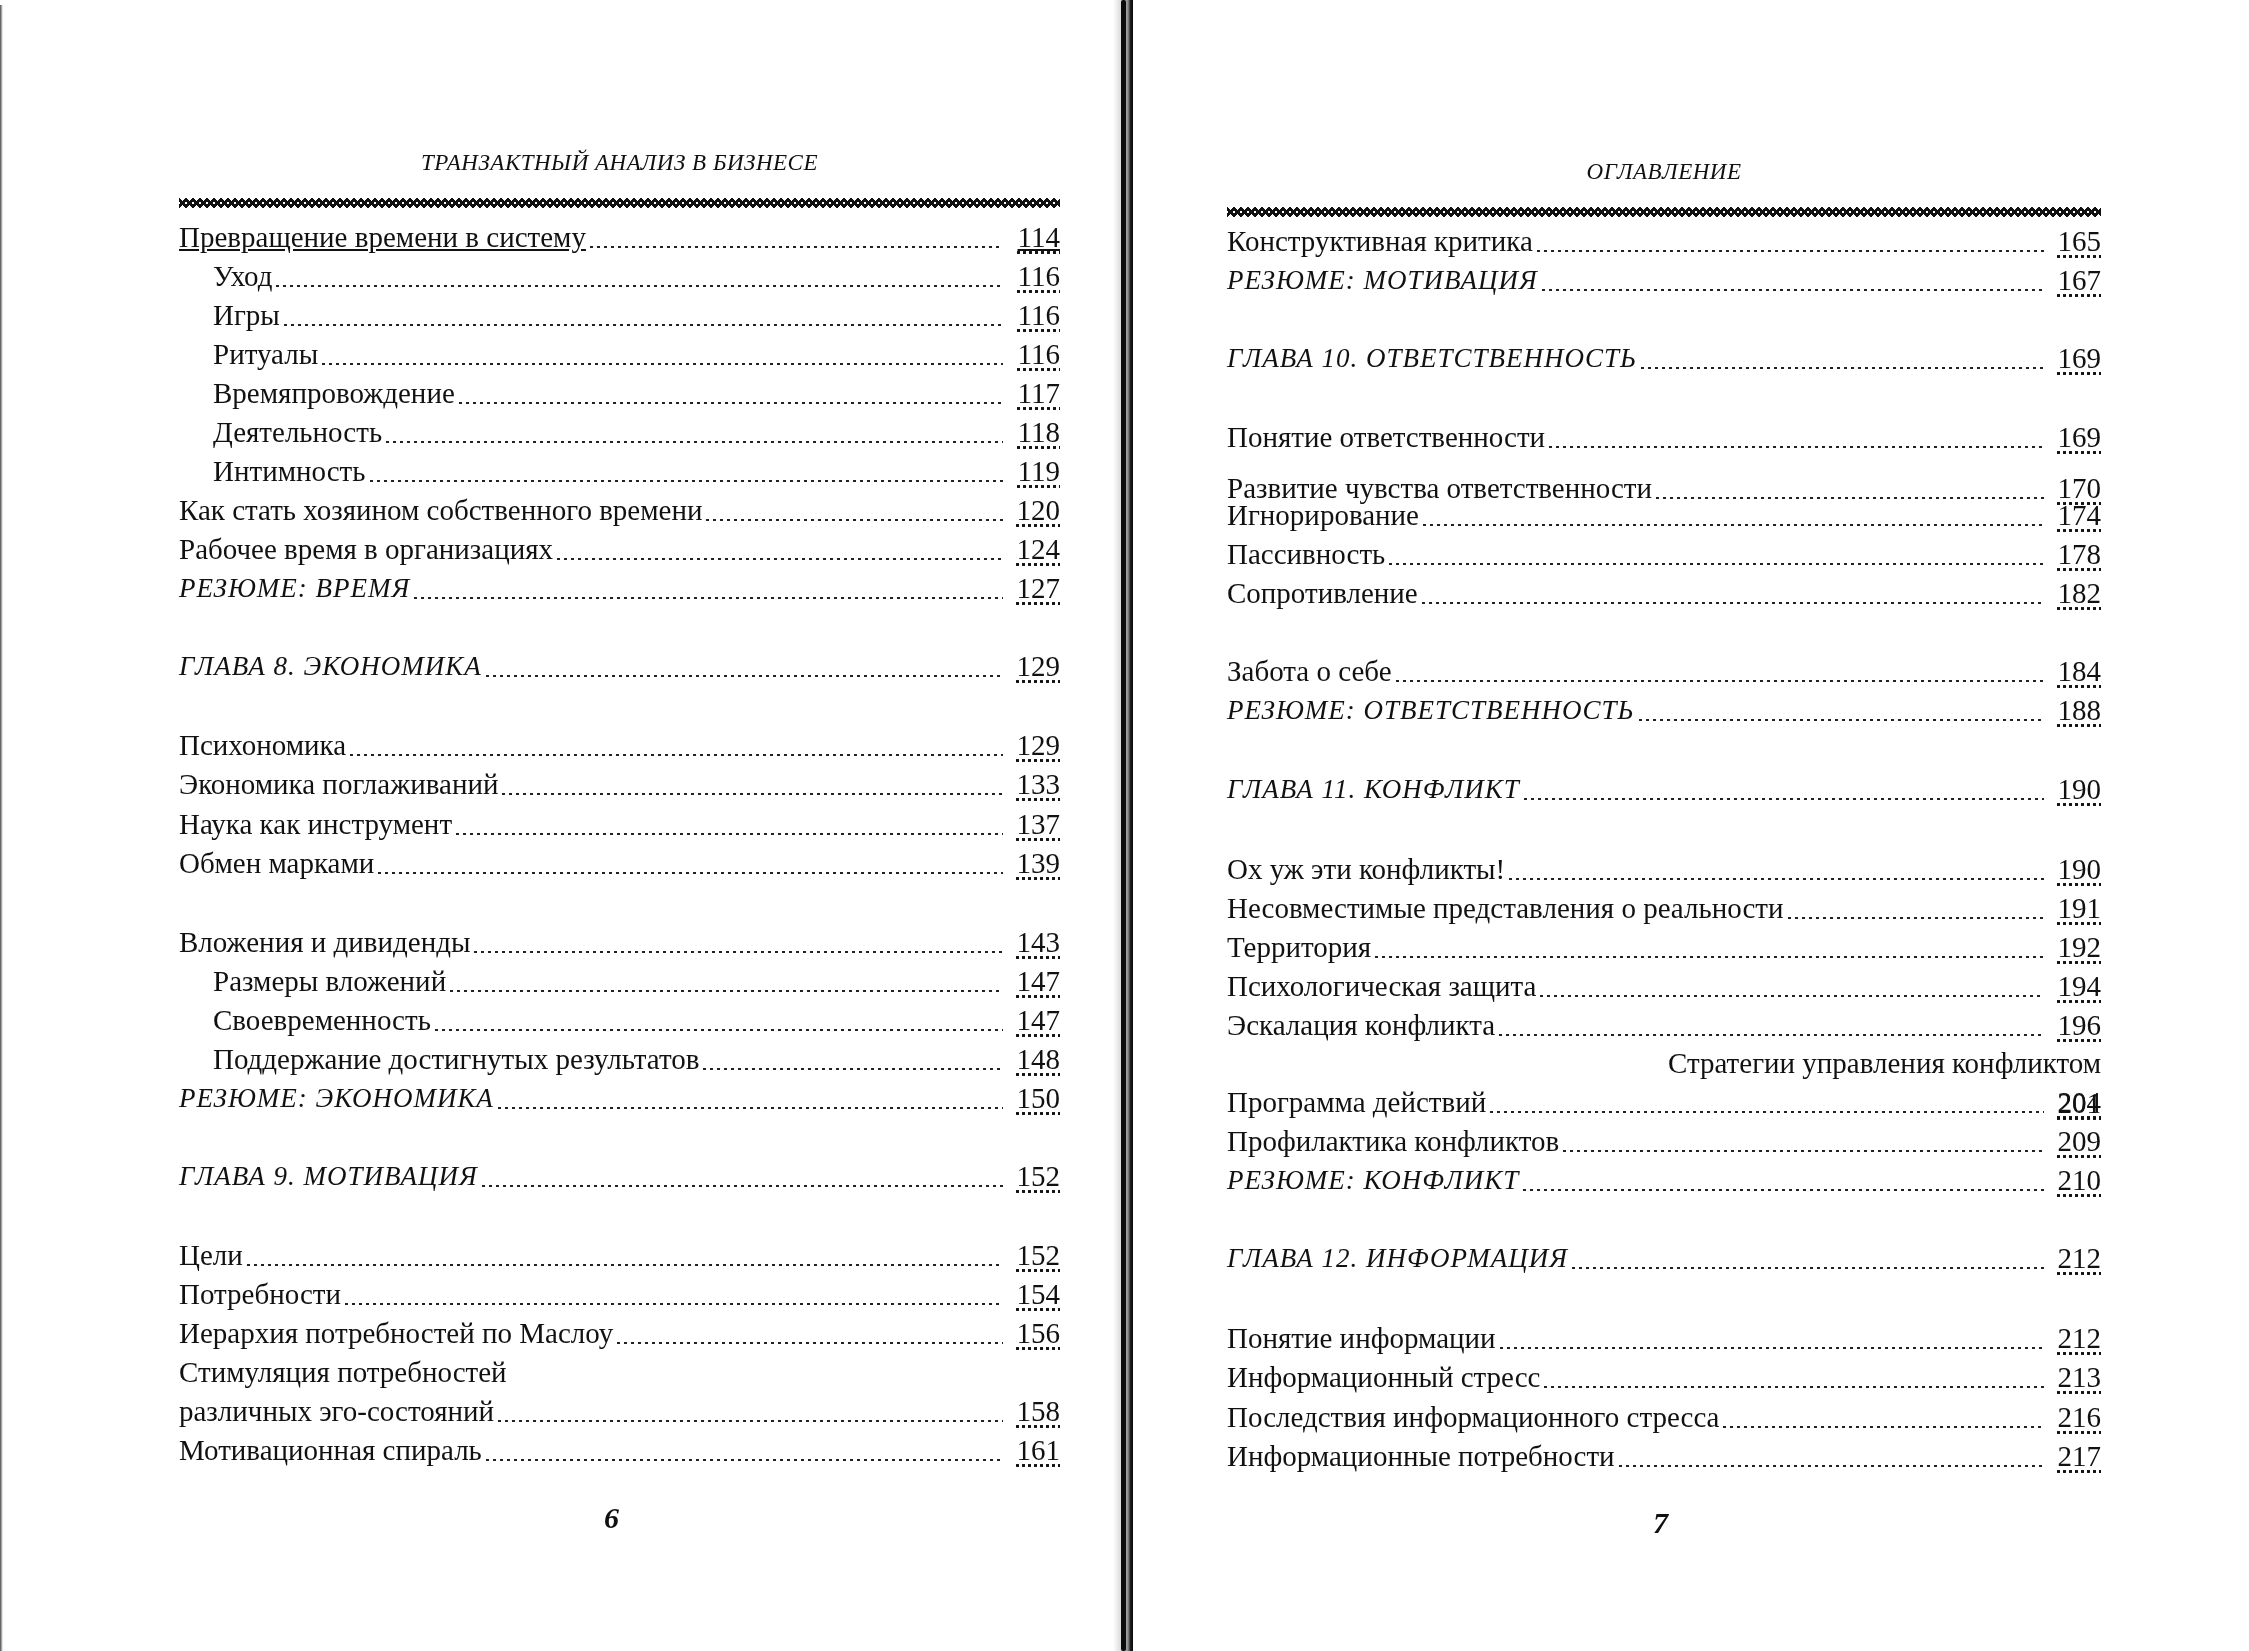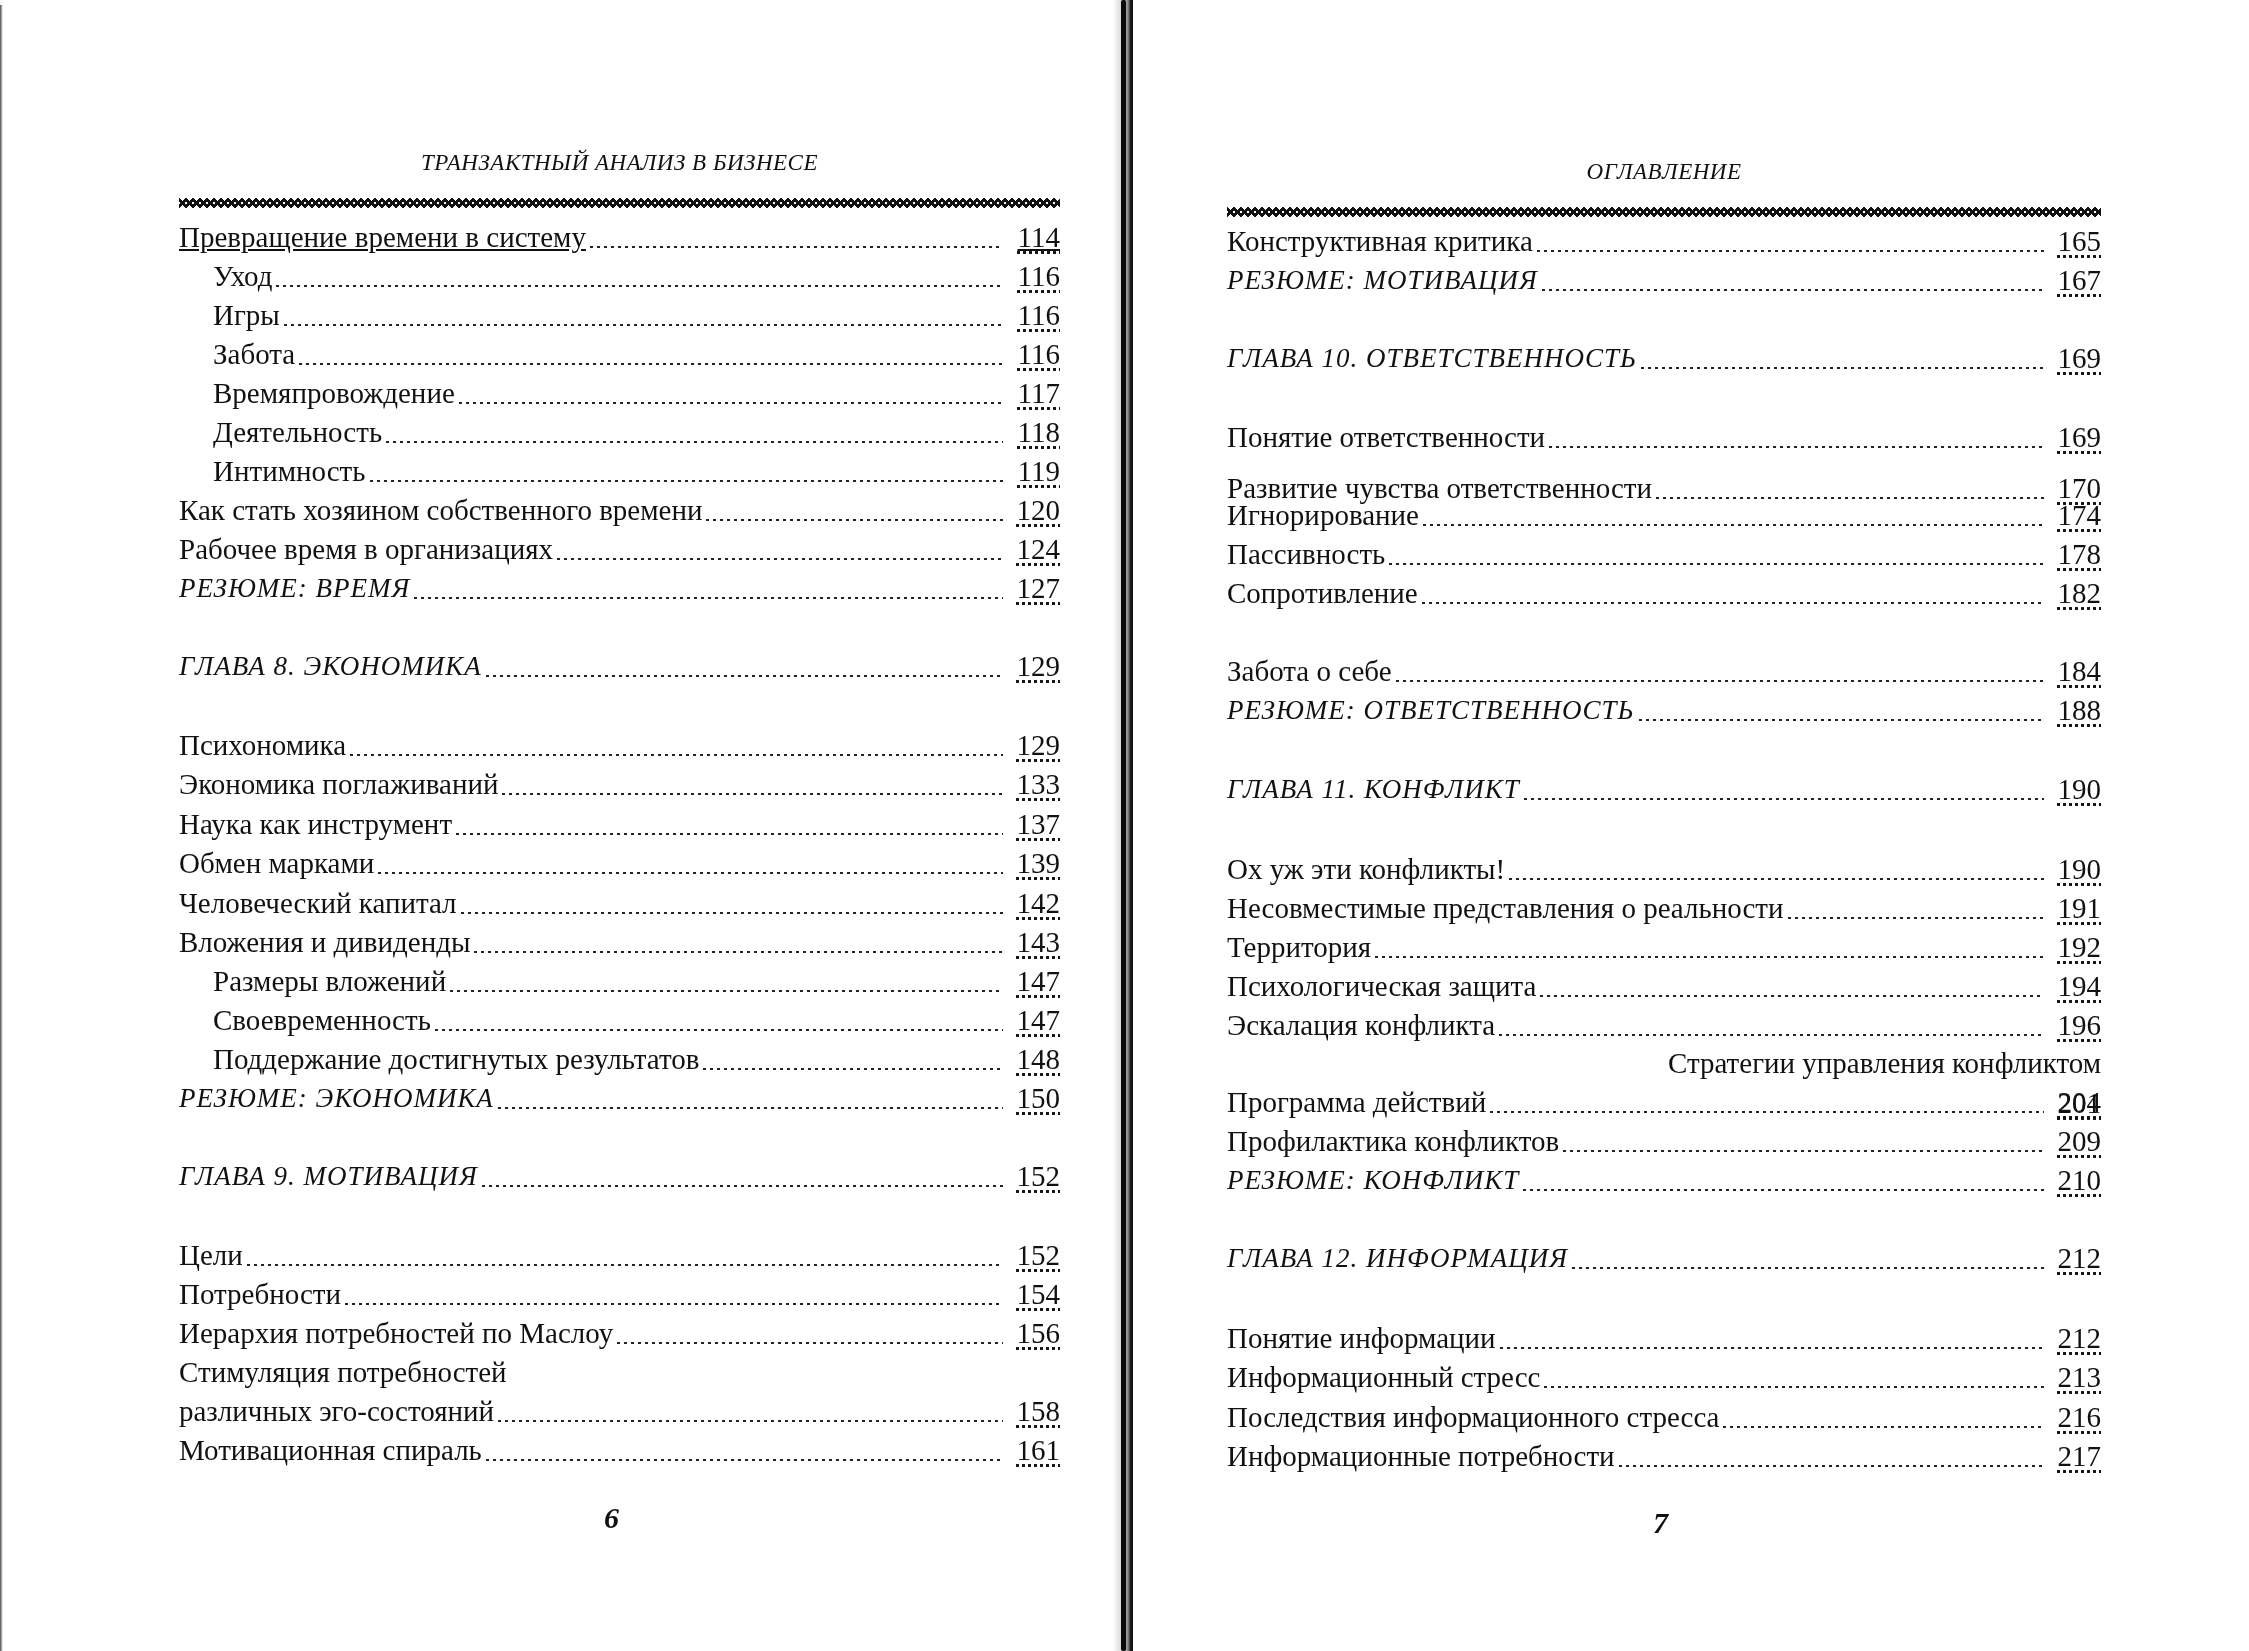--- a/index.html
+++ b/index.html
@@ -79,21 +79,21 @@
         <span class="toc-title">Уход</span>
         <span class="toc-leader"></span>
         <span class="toc-page">116</span>
       </div>
       <div class="toc-row indent" style="top: 298px;">
         <span class="toc-title">Игры</span>
         <span class="toc-leader"></span>
         <span class="toc-page">116</span>
       </div>
       <div class="toc-row indent" style="top: 337px;">
-        <span class="toc-title">Забота</span>
+        <span class="toc-title">Ритуалы</span>
         <span class="toc-leader"></span>
         <span class="toc-page">116</span>
       </div>
       <div class="toc-row indent" style="top: 376px;">
         <span class="toc-title">Времяпровождение</span>
         <span class="toc-leader"></span>
         <span class="toc-page">117</span>
       </div>
       <div class="toc-row indent" style="top: 415px;">
         <span class="toc-title">Деятельность</span>
@@ -137,25 +137,20 @@
       </div>
       <div class="toc-row" style="top: 807px;">
         <span class="toc-title">Наука как инструмент</span>
         <span class="toc-leader"></span>
         <span class="toc-page">137</span>
       </div>
       <div class="toc-row" style="top: 846px;">
         <span class="toc-title">Обмен марками</span>
         <span class="toc-leader"></span>
         <span class="toc-page">139</span>
-      </div>
-      <div class="toc-row" style="top: 886px;">
-        <span class="toc-title">Человеческий капитал</span>
-        <span class="toc-leader"></span>
-        <span class="toc-page">142</span>
       </div>
       <div class="toc-row" style="top: 925px;">
         <span class="toc-title">Вложения и дивиденды</span>
         <span class="toc-leader"></span>
         <span class="toc-page">143</span>
       </div>
       <div class="toc-row indent" style="top: 964px;">
         <span class="toc-title">Размеры вложений</span>
         <span class="toc-leader"></span>
         <span class="toc-page">147</span>

